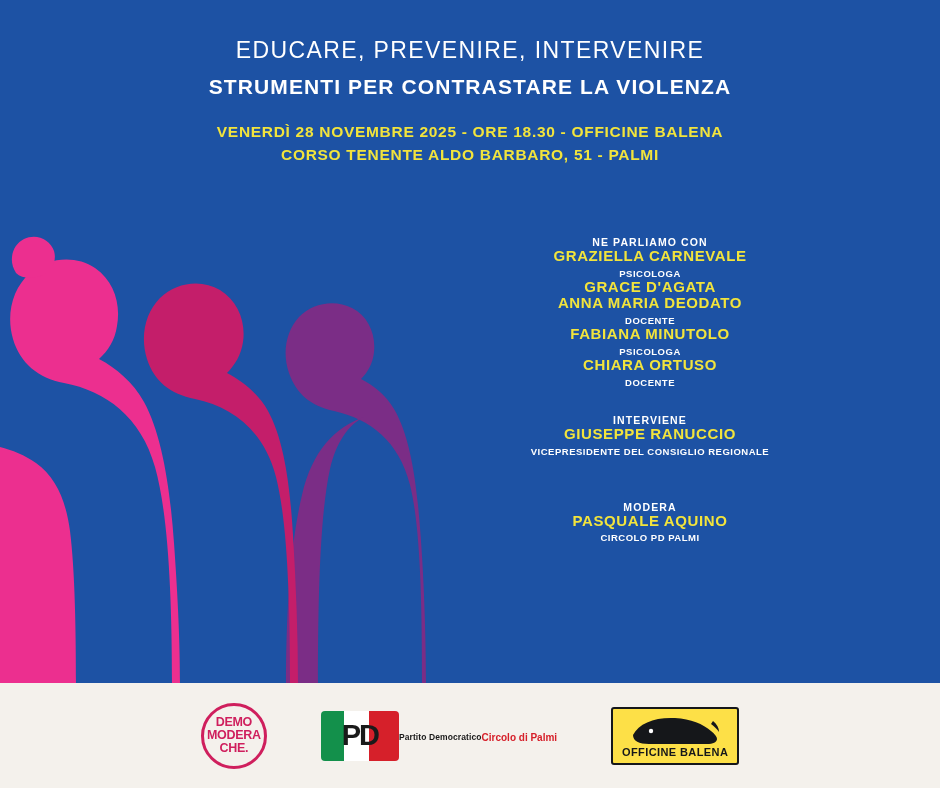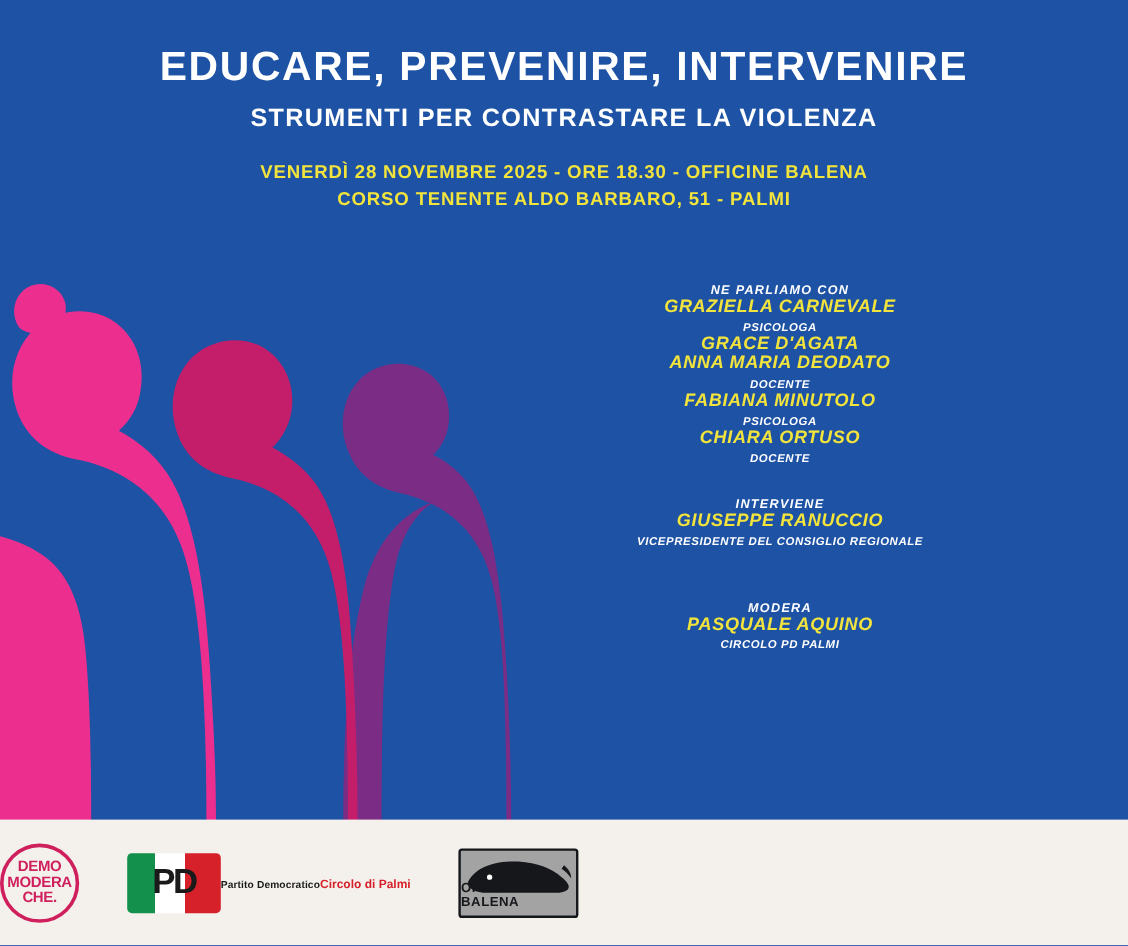--- a/index.html
+++ b/index.html
@@ -22,22 +22,22 @@
   
   .header {
     position: absolute;
     top: 0; left: 0; right: 0;
     text-align: center;
     padding-top: 38px;
     z-index: 6;
   }
   .title {
     color: #ffffff;
-    font-size: 34px;
-    font-weight: bold;
+    font-size: 23px;
+    font-weight: normal;
     letter-spacing: 1.4px;
     line-height: 1.1;
     text-transform: uppercase;
   }
   .subtitle {
     color: #ffffff;
     font-size: 21px;
     font-weight: bold;
     letter-spacing: 1.1px;
     margin-top: 12px;
@@ -65,21 +65,20 @@
   .silhouettes svg { display: block; }
 
   
   .speakers {
     position: absolute;
     left: 505px;
     top: 236px;
     width: 290px;
     text-align: center;
     z-index: 5;
-    font-style: italic;
   }
   .sec-label {
     color: #ffffff;
     font-size: 10.5px;
     font-weight: bold;
     letter-spacing: 1.1px;
     text-transform: uppercase;
   }
   .person-name {
     color: #f2e43c;
@@ -104,22 +103,22 @@
 
   
   .footer {
     position: absolute;
     left: 0; right: 0; bottom: 0;
     height: 105px;
     background: #f4f1ec;
     z-index: 8;
     display: flex;
     align-items: center;
-    justify-content: flex-start;
-    gap: 40px;
+    justify-content: center;
+    gap: 54px;
   }
   .logo { display: flex; flex-direction: column; align-items: center; }
 
   
   .logo-dem {
     width: 66px; height: 66px;
     border: 3px solid #cf1f5d;
     border-radius: 50%;
     display: flex; flex-direction: column;
     align-items: center; justify-content: center;
@@ -160,29 +159,29 @@
   }
   .pd-sub {
     font-size: 10px;
     font-weight: bold;
     color: #d6202a;
     margin-top: 3px;
   }
 
   
   .logo-balena {
-    width: 100px; height: 58px;
+    width: 128px; height: 58px;
     border: 2.5px solid #15171a;
     border-radius: 3px;
     position: relative;
     display: flex;
     align-items: flex-end;
     justify-content: center;
     padding-bottom: 5px;
-    background: #a3a3a3;
+    background: #fde047;
   }
   .balena-whale {
     position: absolute;
     top: 6px; left: 50%;
     transform: translateX(-50%);
   }
   .balena-text {
     font-size: 11px;
     font-weight: bold;
     color: #15171a;

